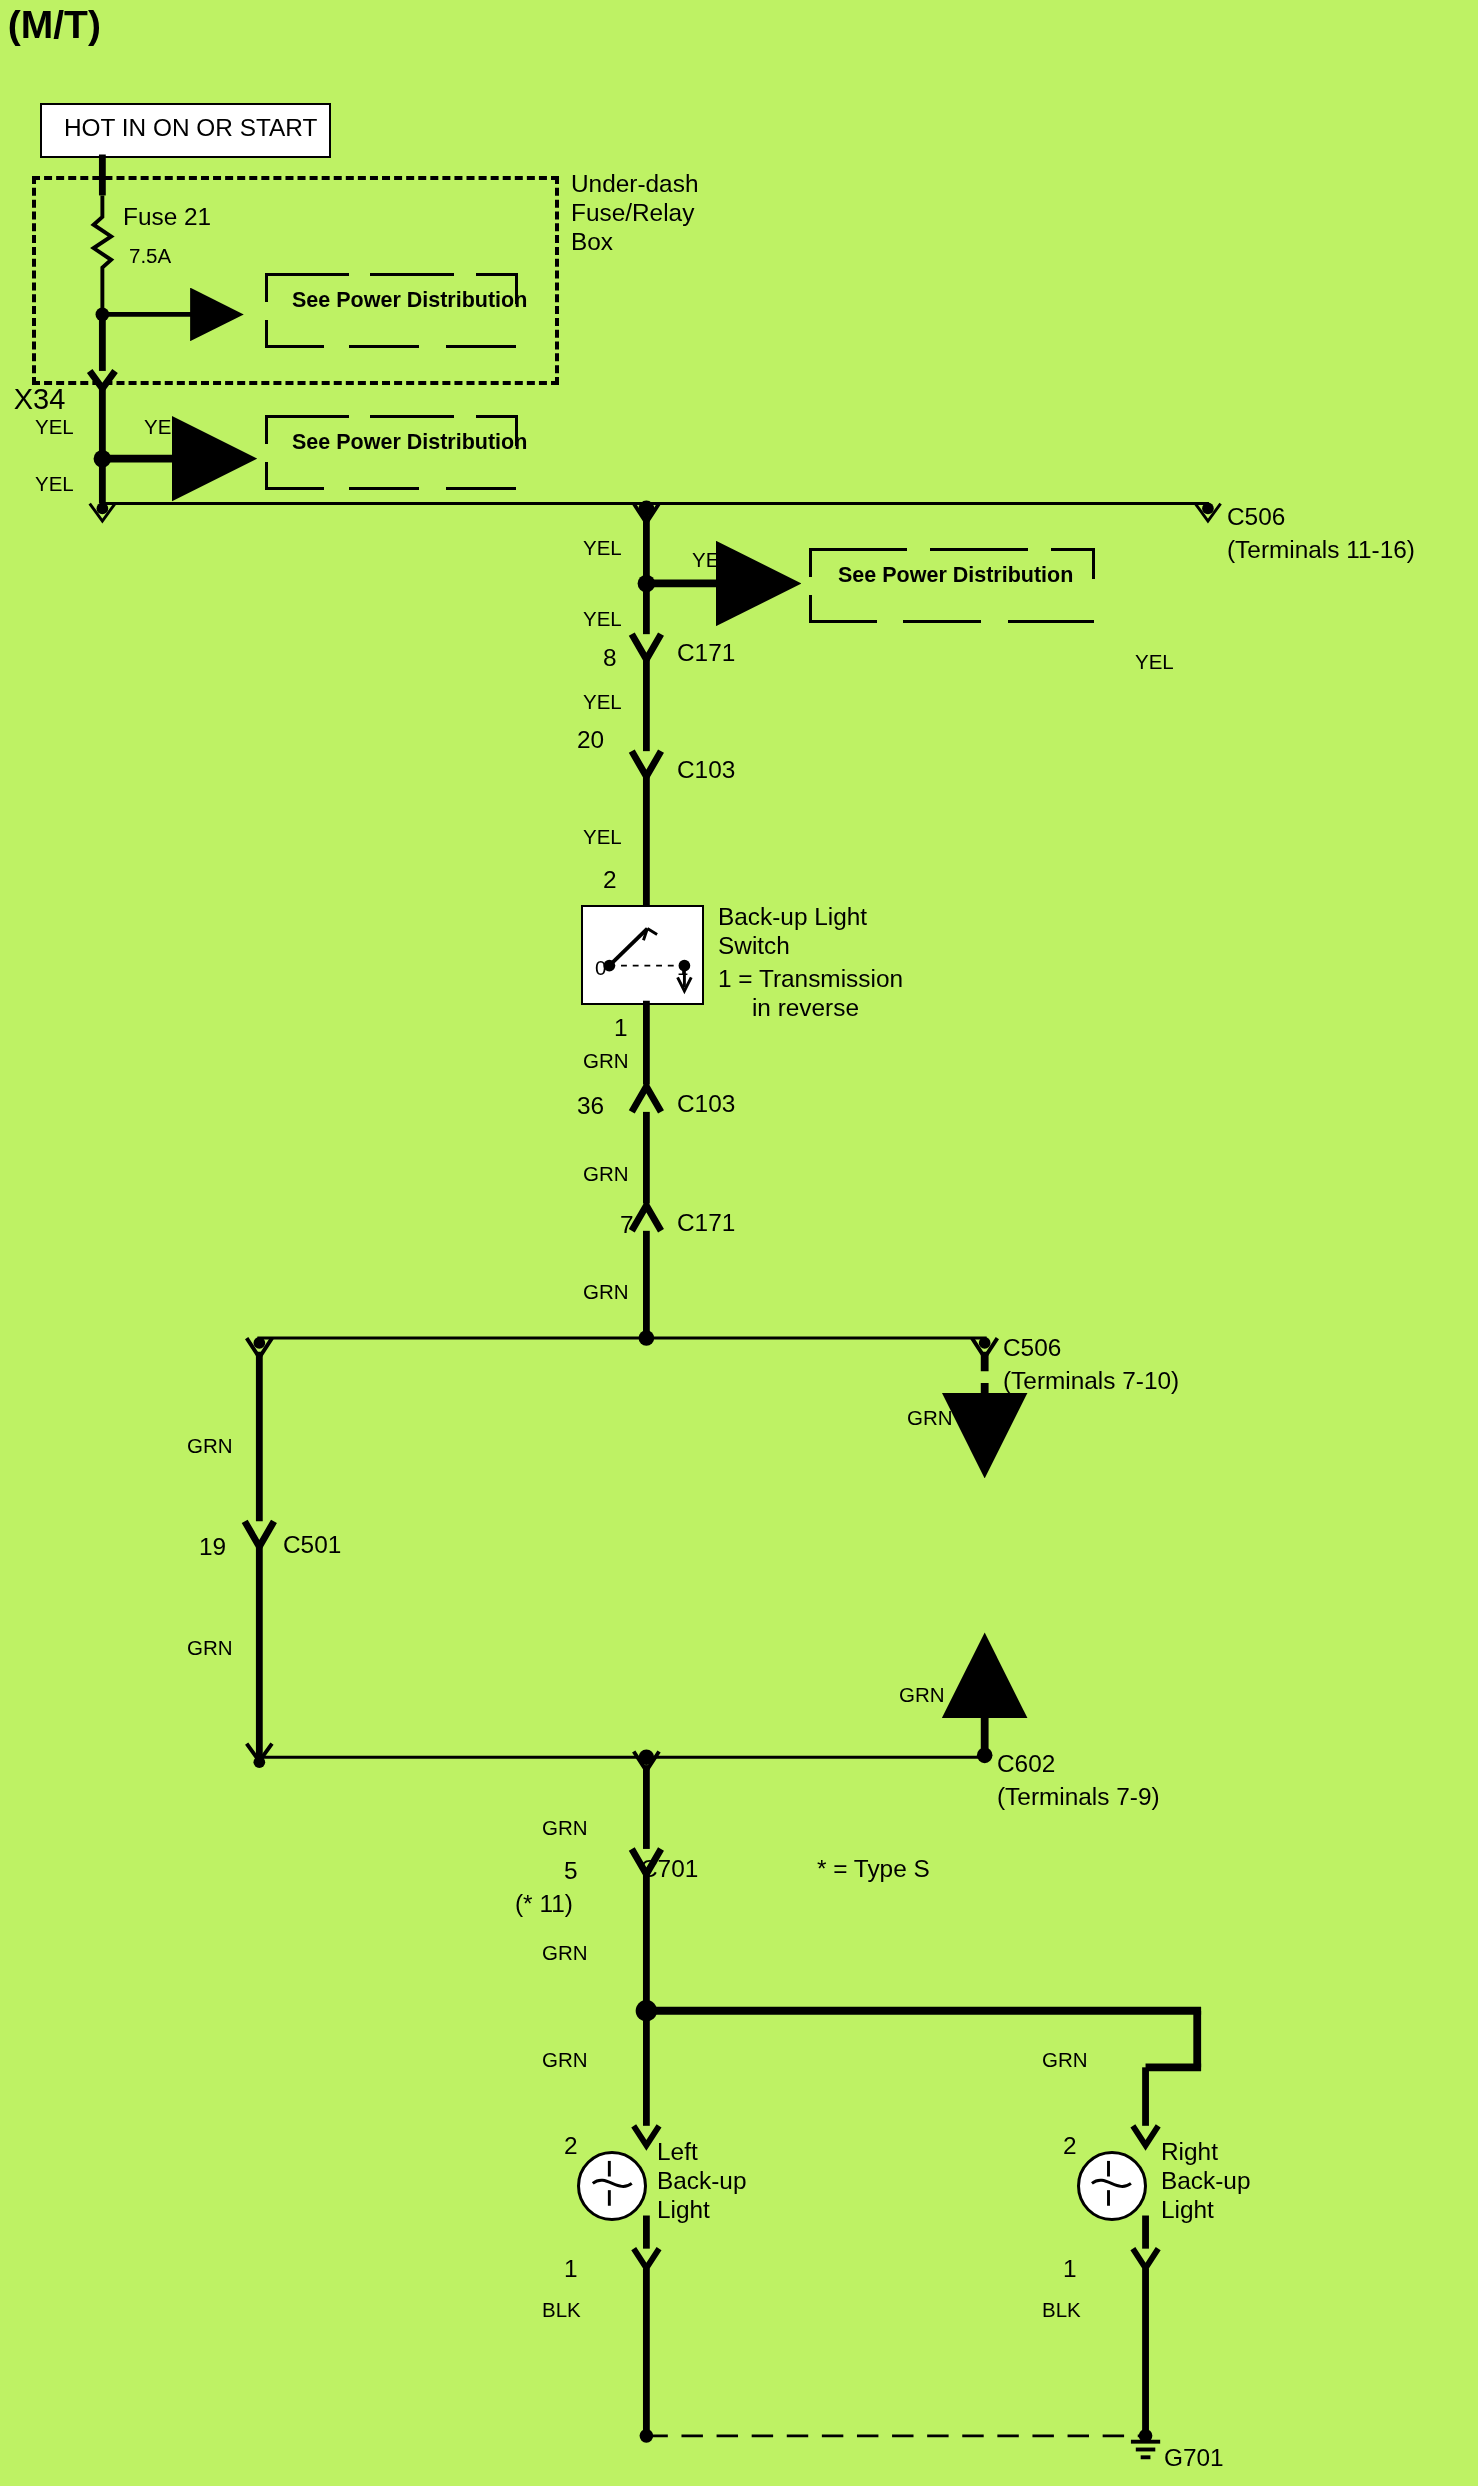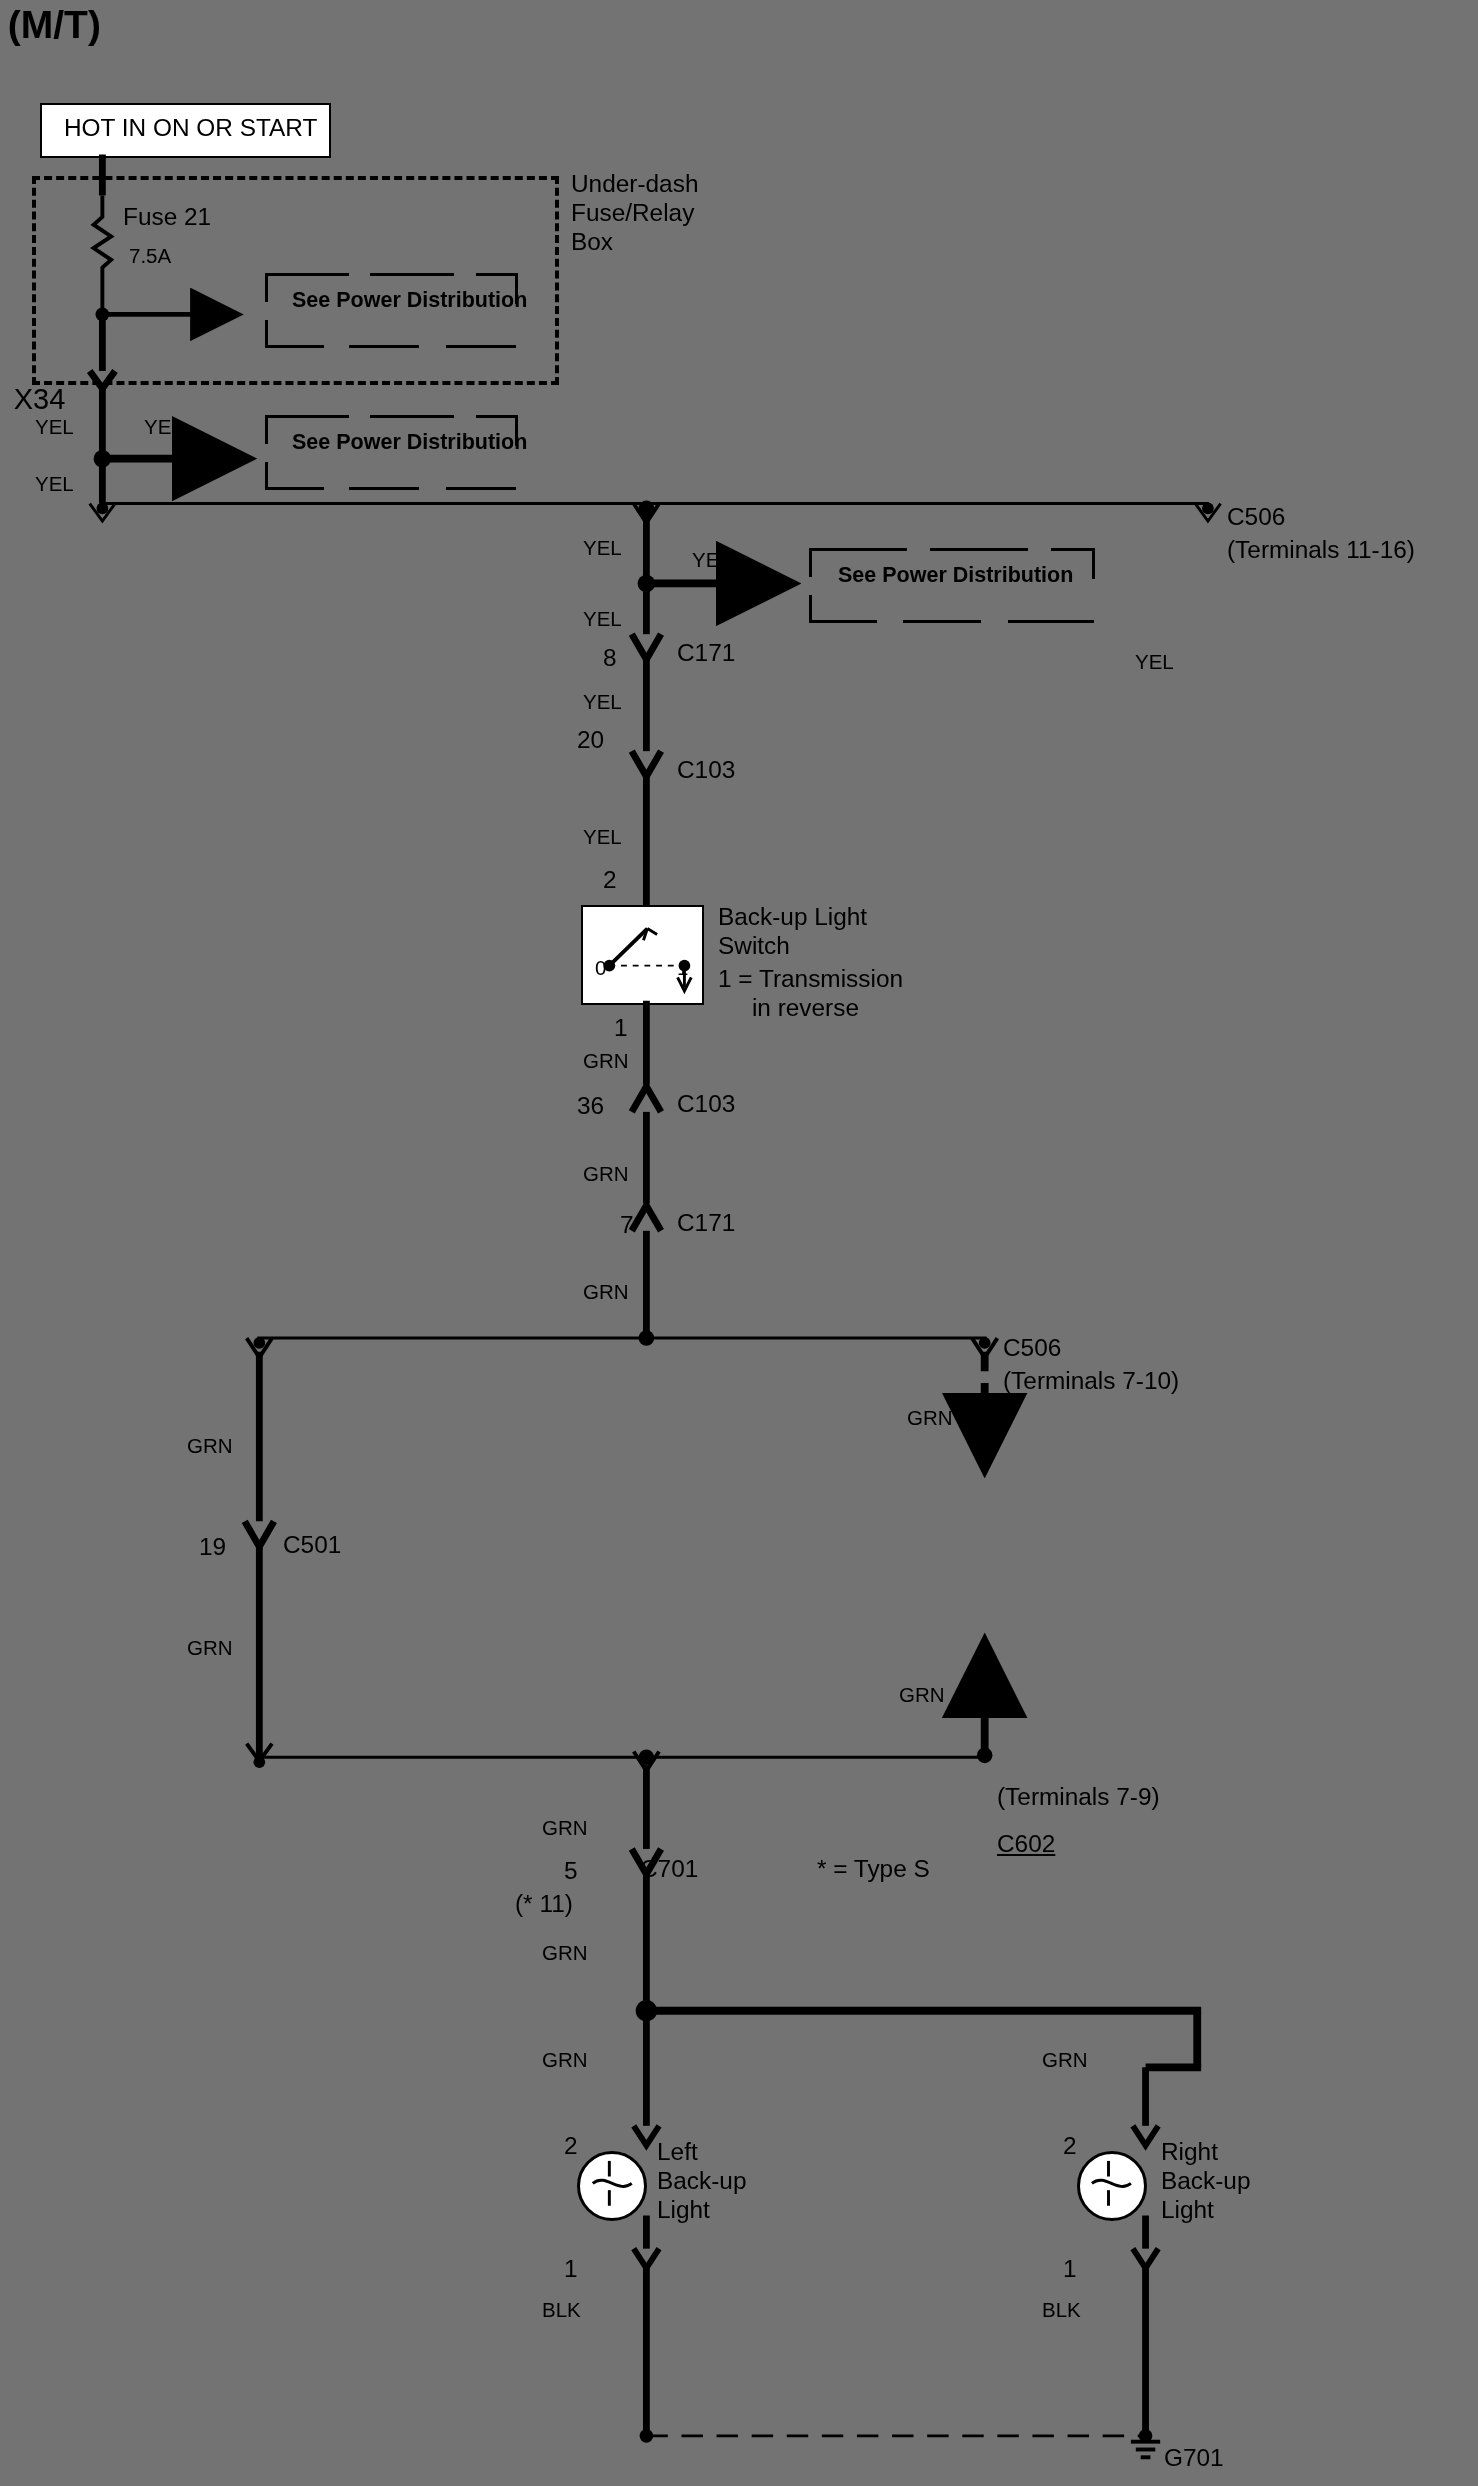--- a/index.html
+++ b/index.html
@@ -8,21 +8,21 @@
     background: #ffffff;
   }
   body {
     font-family: "Liberation Sans", sans-serif;
     color: #000;
   }
   #sheet {
     position: relative;
     width: 1478px;
     height: 2487px;
-    background: #737373;
+    background: #bef264;
     overflow: hidden;
   }
   .t {
     position: absolute;
     white-space: pre;
     line-height: 1.18;
   }
   .title {
     font-size: 39px;
     font-weight: bold;
@@ -193,21 +193,21 @@
   <div class="t lbl" style="left:1003px; top:1334px;">C506</div>
   <div class="t lbl" style="left:1003px; top:1367px;">(Terminals 7-10)</div>
   <div class="t wire-lbl" style="left:907px; top:1406px;">GRN</div>
 
   <div class="t wire-lbl" style="left:187px; top:1434px;">GRN</div>
   <div class="t num" style="left:199px; top:1533px;">19</div>
   <div class="t lbl" style="left:283px; top:1531px;">C501</div>
   <div class="t wire-lbl" style="left:187px; top:1636px;">GRN</div>
 
   <div class="t wire-lbl" style="left:899px; top:1683px;">GRN</div>
-  <div class="t lbl" style="left:997px; top:1830px;text-decoration:underline;">C602</div>
+  <div class="t lbl" style="left:997px; top:1750px;">C602</div>
   <div class="t lbl" style="left:997px; top:1783px;">(Terminals 7-9)</div>
 
   <div class="t wire-lbl" style="left:542px; top:1816px;">GRN</div>
   <div class="t num" style="left:564px; top:1857px;">5</div>
   <div class="t lbl" style="left:640px; top:1855px;">C701</div>
   <div class="t lbl" style="left:515px; top:1890px;">(* 11)</div>
   <div class="t lbl" style="left:817px; top:1855px;">* = Type S</div>
 
   <div class="t wire-lbl" style="left:542px; top:1941px;">GRN</div>
   <div class="t wire-lbl" style="left:542px; top:2048px;">GRN</div>

